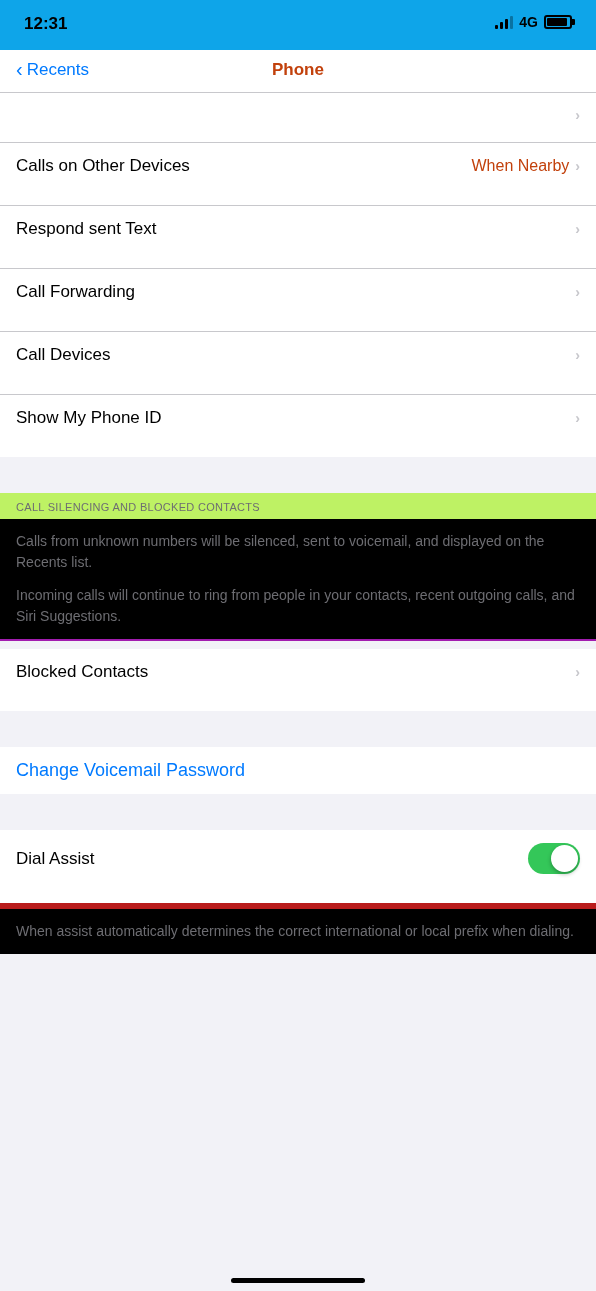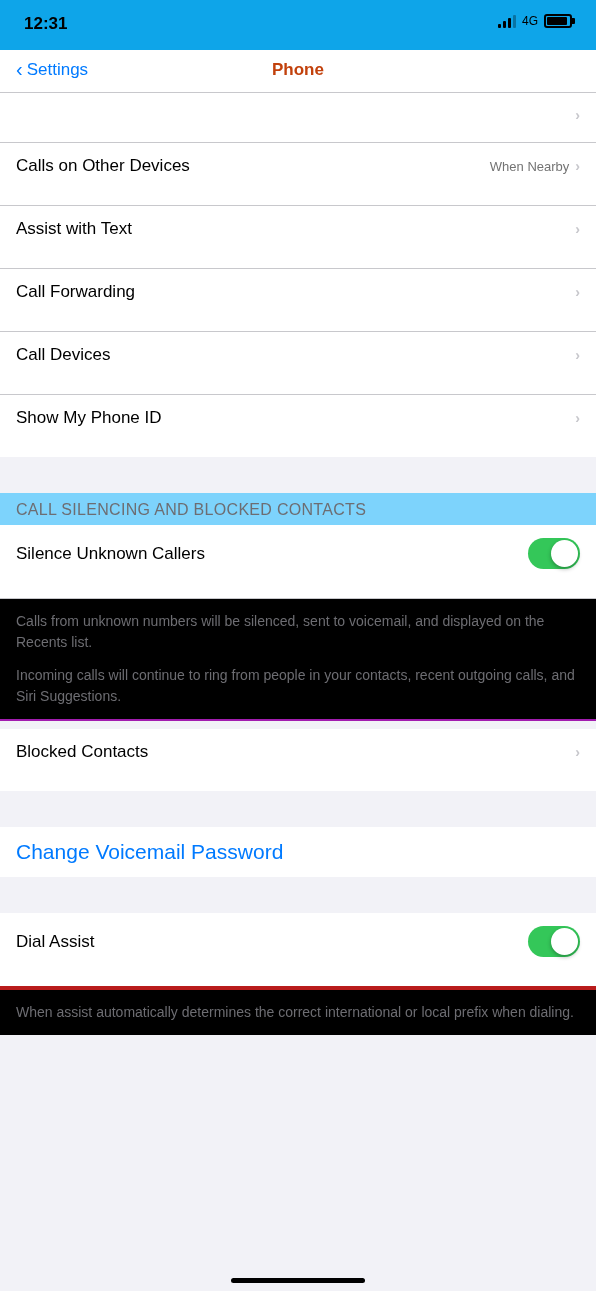--- a/index.html
+++ b/index.html
@@ -40,22 +40,22 @@
     .signal-bar {
       background: #000;
       width: 3px;
       border-radius: 1px;
     }
     .signal-bar:nth-child(1) { height: 4px; }
     .signal-bar:nth-child(2) { height: 7px; }
     .signal-bar:nth-child(3) { height: 10px; }
     .signal-bar:nth-child(4) { height: 13px; opacity: 0.3; }
     .network-text {
-      font-size: 12px;
-      font-weight: 400;
+      font-size: 14px;
+      font-weight: 700;
     }
     .battery-icon {
       display: flex;
       align-items: center;
     }
     .battery-body {
       width: 28px;
       height: 14px;
       border: 2px solid #000;
       border-radius: 3px;
@@ -138,40 +138,40 @@
       font-size: 17px;
       color: #000;
     }
     .row-right {
       display: flex;
       align-items: center;
       gap: 6px;
       color: #8e8e93;
     }
     .row-value {
-      font-size: 13px;
-      color: #737373;
+      font-size: 16px;
+      color: #c2410c;
     }
     .chevron-icon {
       color: #c7c7cc;
       font-size: 14px;
       font-weight: 600;
     }
 
     
     .gap {
       height: 36px;
       background: #f2f2f7;
     }
 
     
     .section-header {
-      background: #7dd3fc;
+      background: #bef264;
       padding: 8px 16px 6px 16px;
-      font-size: 16px;
+      font-size: 11px;
       color: #6d6d72;
       letter-spacing: 0.3px;
       text-transform: uppercase;
     }
 
     
     .toggle {
       width: 52px;
       height: 31px;
       border-radius: 16px;
@@ -207,21 +207,21 @@
     }
     .description-block + .description-block {
       padding-top: 0;
       border-top: none;
     }
 
     
     .link-row {
       background: #fff;
       padding: 13px 16px;
-      font-size: 21px;
+      font-size: 18px;
       color: #007aff;
       border-bottom: 1px solid #c8c8cc;
     }
 
     
     .home-indicator {
       position: fixed;
       bottom: 8px;
       left: 50%;
       transform: translateX(-50%);
@@ -259,21 +259,21 @@
       <div class="battery-body">
         <div class="battery-fill"></div>
       </div>
     </div>
   </div>
 </div>
 
 <div class="nav-bar">
   <div class="nav-back">
     <span class="nav-back-chevron">‹</span>
-    <span>Settings</span>
+    <span>Recents</span>
   </div>
   <span class="nav-title">Phone</span>
 </div>
 
 <div class="section-group">
   <div class="top-partial-row settings-row">
     <span class="row-label" style="color:#8e8e93;"></span>
     <div class="row-right">
       <span class="chevron-icon">›</span>
     </div>
@@ -281,21 +281,21 @@
 
   <div class="settings-row">
     <span class="row-label">Calls on Other Devices</span>
     <div class="row-right">
       <span class="row-value">When Nearby</span>
       <span class="chevron-icon">›</span>
     </div>
   </div>
 
   <div class="settings-row">
-    <span class="row-label">Assist with Text</span>
+    <span class="row-label">Respond sent Text</span>
     <div class="row-right">
       <span class="chevron-icon">›</span>
     </div>
   </div>
 
   <div class="settings-row">
     <span class="row-label">Call Forwarding</span>
     <div class="row-right">
       <span class="chevron-icon">›</span>
     </div>
@@ -314,26 +314,20 @@
       <span class="chevron-icon">›</span>
     </div>
   </div>
 </div>
 
 <div class="gap"></div>
 
 <div class="section-header">CALL SILENCING AND BLOCKED CONTACTS</div>
 
 <div class="section-group">
-  <div class="settings-row silence-row" style="border-bottom: 1px solid #c8c8cc;">
-    <span class="row-label">Silence Unknown Callers</span>
-    <div class="toggle on">
-      <div class="toggle-thumb"></div>
-    </div>
-  </div>
 
   <div class="description-block" style="border-bottom: none; padding-bottom: 8px;">Calls from unknown numbers will be silenced, sent to voicemail, and displayed on the Recents list.</div>
   <div class="description-block" style="padding-top: 4px; border-bottom: 2px solid #a21caf;">Incoming calls will continue to ring from people in your contacts, recent outgoing calls, and Siri Suggestions.</div>
 </div>
 
 <div class="section-group">
   <div class="settings-row" style="border-bottom:none;">
     <span class="row-label">Blocked Contacts</span>
     <div class="row-right">
       <span class="chevron-icon">›</span>
@@ -345,21 +339,21 @@
 
 <div class="section-group">
   <div class="link-row" style="border-bottom:none;">
     <span>Change Voicemail Password</span>
   </div>
 </div>
 
 <div class="gap"></div>
 
 <div class="section-group">
-  <div class="settings-row" style="border-bottom: 4px solid #b91c1c; gap: 24px;">
+  <div class="settings-row" style="border-bottom: 6px solid #b91c1c; gap: 24px;">
     <span class="row-label">Dial Assist</span>
     <div class="toggle on">
       <div class="toggle-thumb"></div>
     </div>
   </div>
   <div class="description-block" style="border-bottom: none;">When assist automatically determines the correct international or local prefix when dialing.</div>
 </div>
 
 <div style="height: 60px; background: #f2f2f7;"></div>
 

